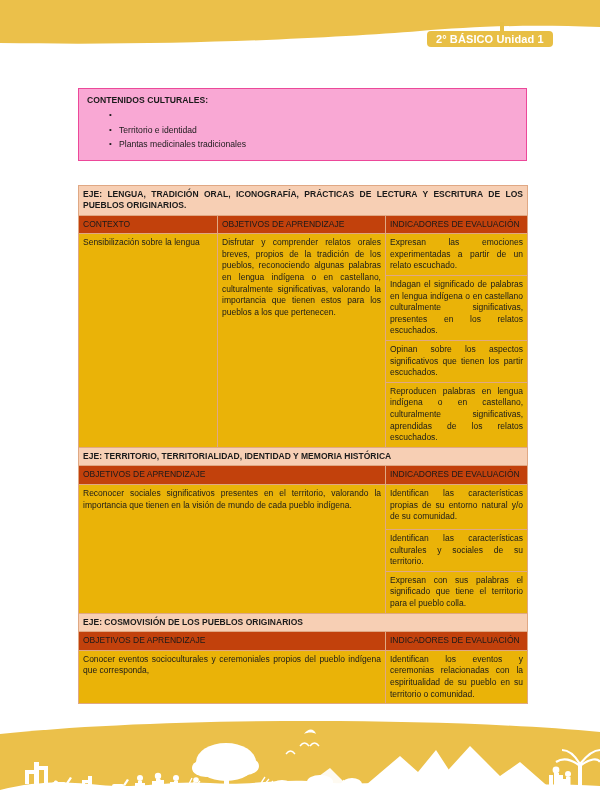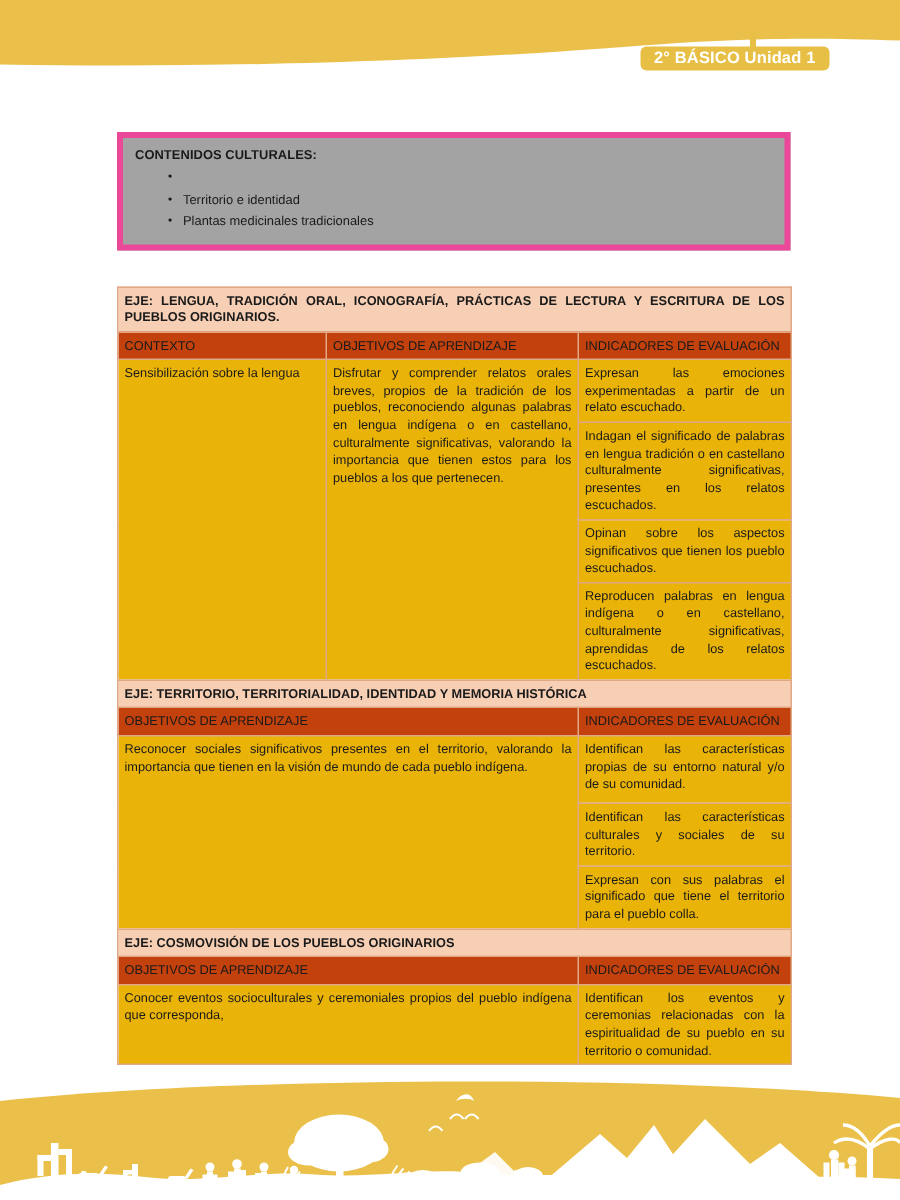--- a/index.html
+++ b/index.html
@@ -55,22 +55,22 @@
   
   #content {
     position: absolute;
     left: 78px;
     top: 88px;
     width: 449px;
   }
 
   
   #cultural-box {
-    border: 4px solid #ec4899;
-    background: #a3a3a3;
+    border: 1px solid #ec4899;
+    background: #f9a8d4;
     padding: 6px 8px 7px 8px;
     box-sizing: border-box;
     width: 449px;
   }
   #cultural-title {
     font-size: 8.6px;
     font-weight: bold;
     color: #1a1a1a;
     margin-bottom: 4px;
     letter-spacing: 0.05px;
@@ -187,24 +187,24 @@
           <td class="colhead">CONTEXTO</td>
           <td class="colhead">OBJETIVOS DE APRENDIZAJE</td>
           <td class="colhead">INDICADORES DE EVALUACIÓN</td>
         </tr>
         <tr>
           <td class="body" rowspan="4">Sensibilización sobre la lengua</td>
           <td class="body" rowspan="4">Disfrutar y comprender relatos orales breves, propios de la tradición de los pueblos, reconociendo algunas palabras en lengua indígena o en castellano, culturalmente significativas, valorando la importancia que tienen estos para los pueblos a los que pertenecen.</td>
           <td class="body">Expresan las emociones experimentadas a partir de un relato escuchado.</td>
         </tr>
         <tr>
-          <td class="body">Indagan el significado de palabras en lengua tradición o en castellano culturalmente significativas, presentes en los relatos escuchados.</td>
-        </tr>
-        <tr>
-          <td class="body">Opinan sobre los aspectos significativos que tienen los pueblo escuchados.</td>
+          <td class="body">Indagan el significado de palabras en lengua indígena o en castellano culturalmente significativas, presentes en los relatos escuchados.</td>
+        </tr>
+        <tr>
+          <td class="body">Opinan sobre los aspectos significativos que tienen los partir escuchados.</td>
         </tr>
         <tr>
           <td class="body">Reproducen palabras en lengua indígena o en castellano, culturalmente significativas, aprendidas de los relatos escuchados.</td>
         </tr>
 
         <tr>
           <td class="eje" colspan="3">EJE: TERRITORIO, TERRITORIALIDAD, IDENTIDAD Y MEMORIA HISTÓRICA</td>
         </tr>
         <tr>
           <td class="colhead" colspan="2">OBJETIVOS DE APRENDIZAJE</td>

